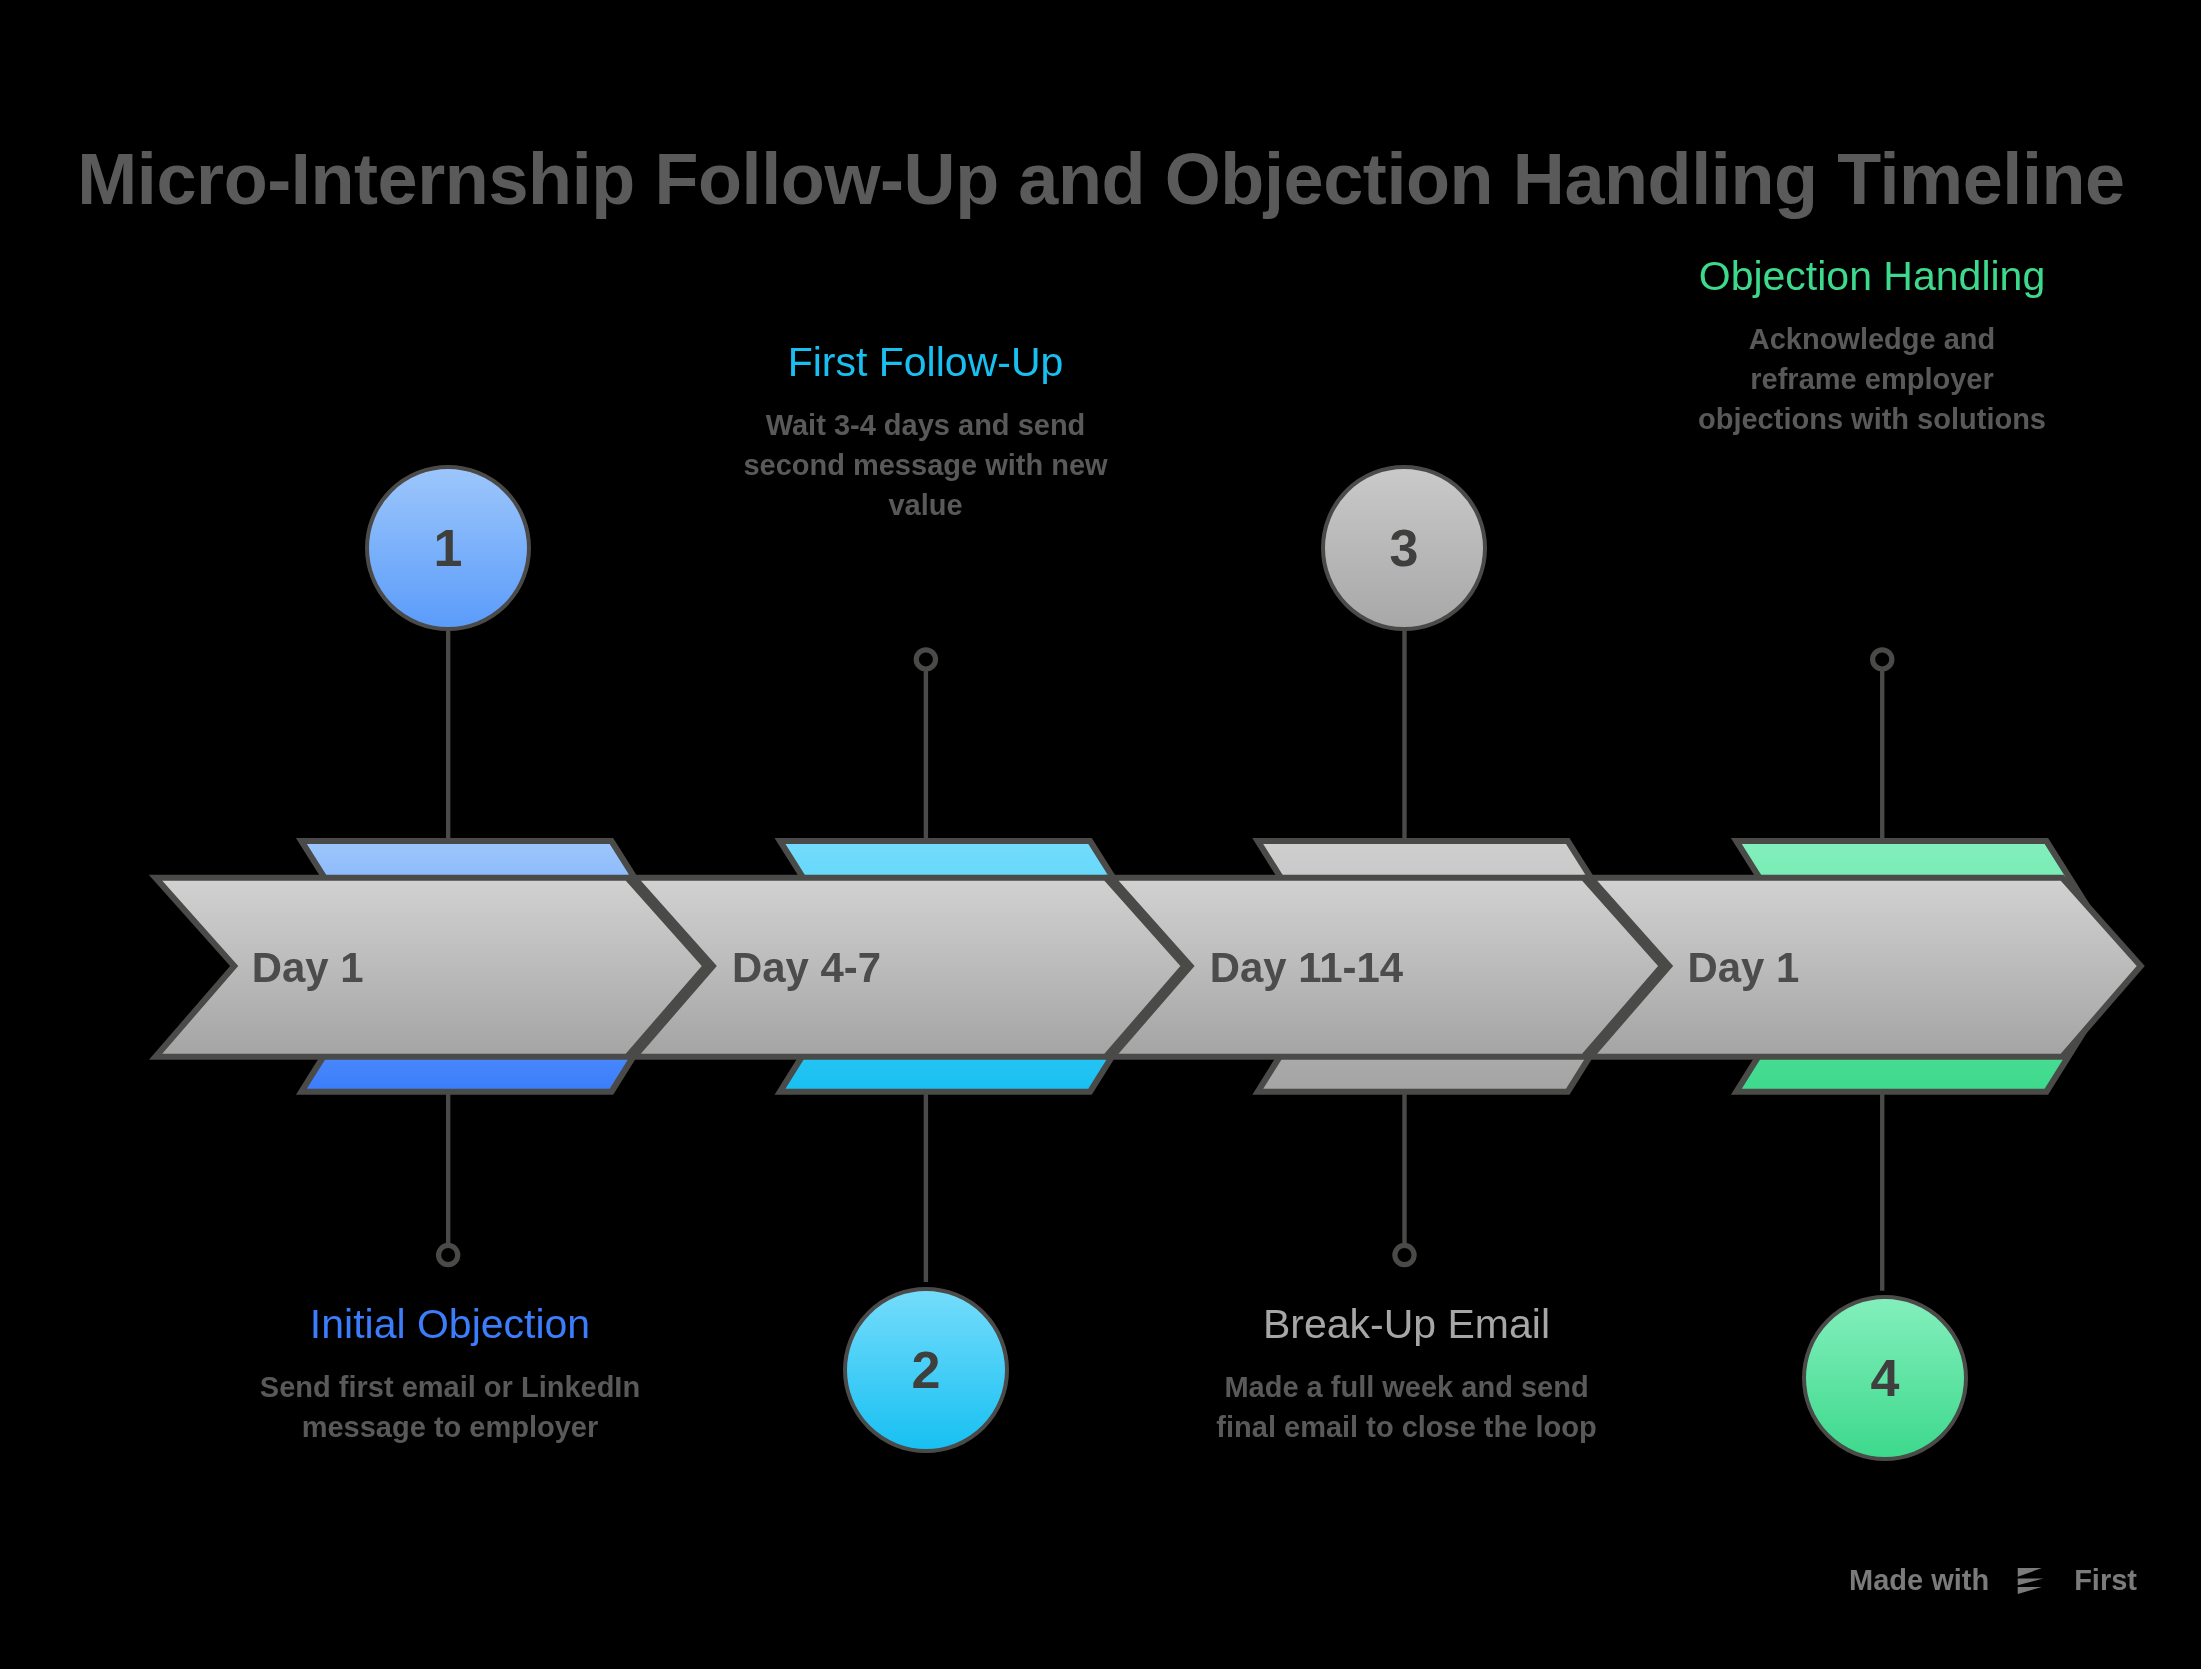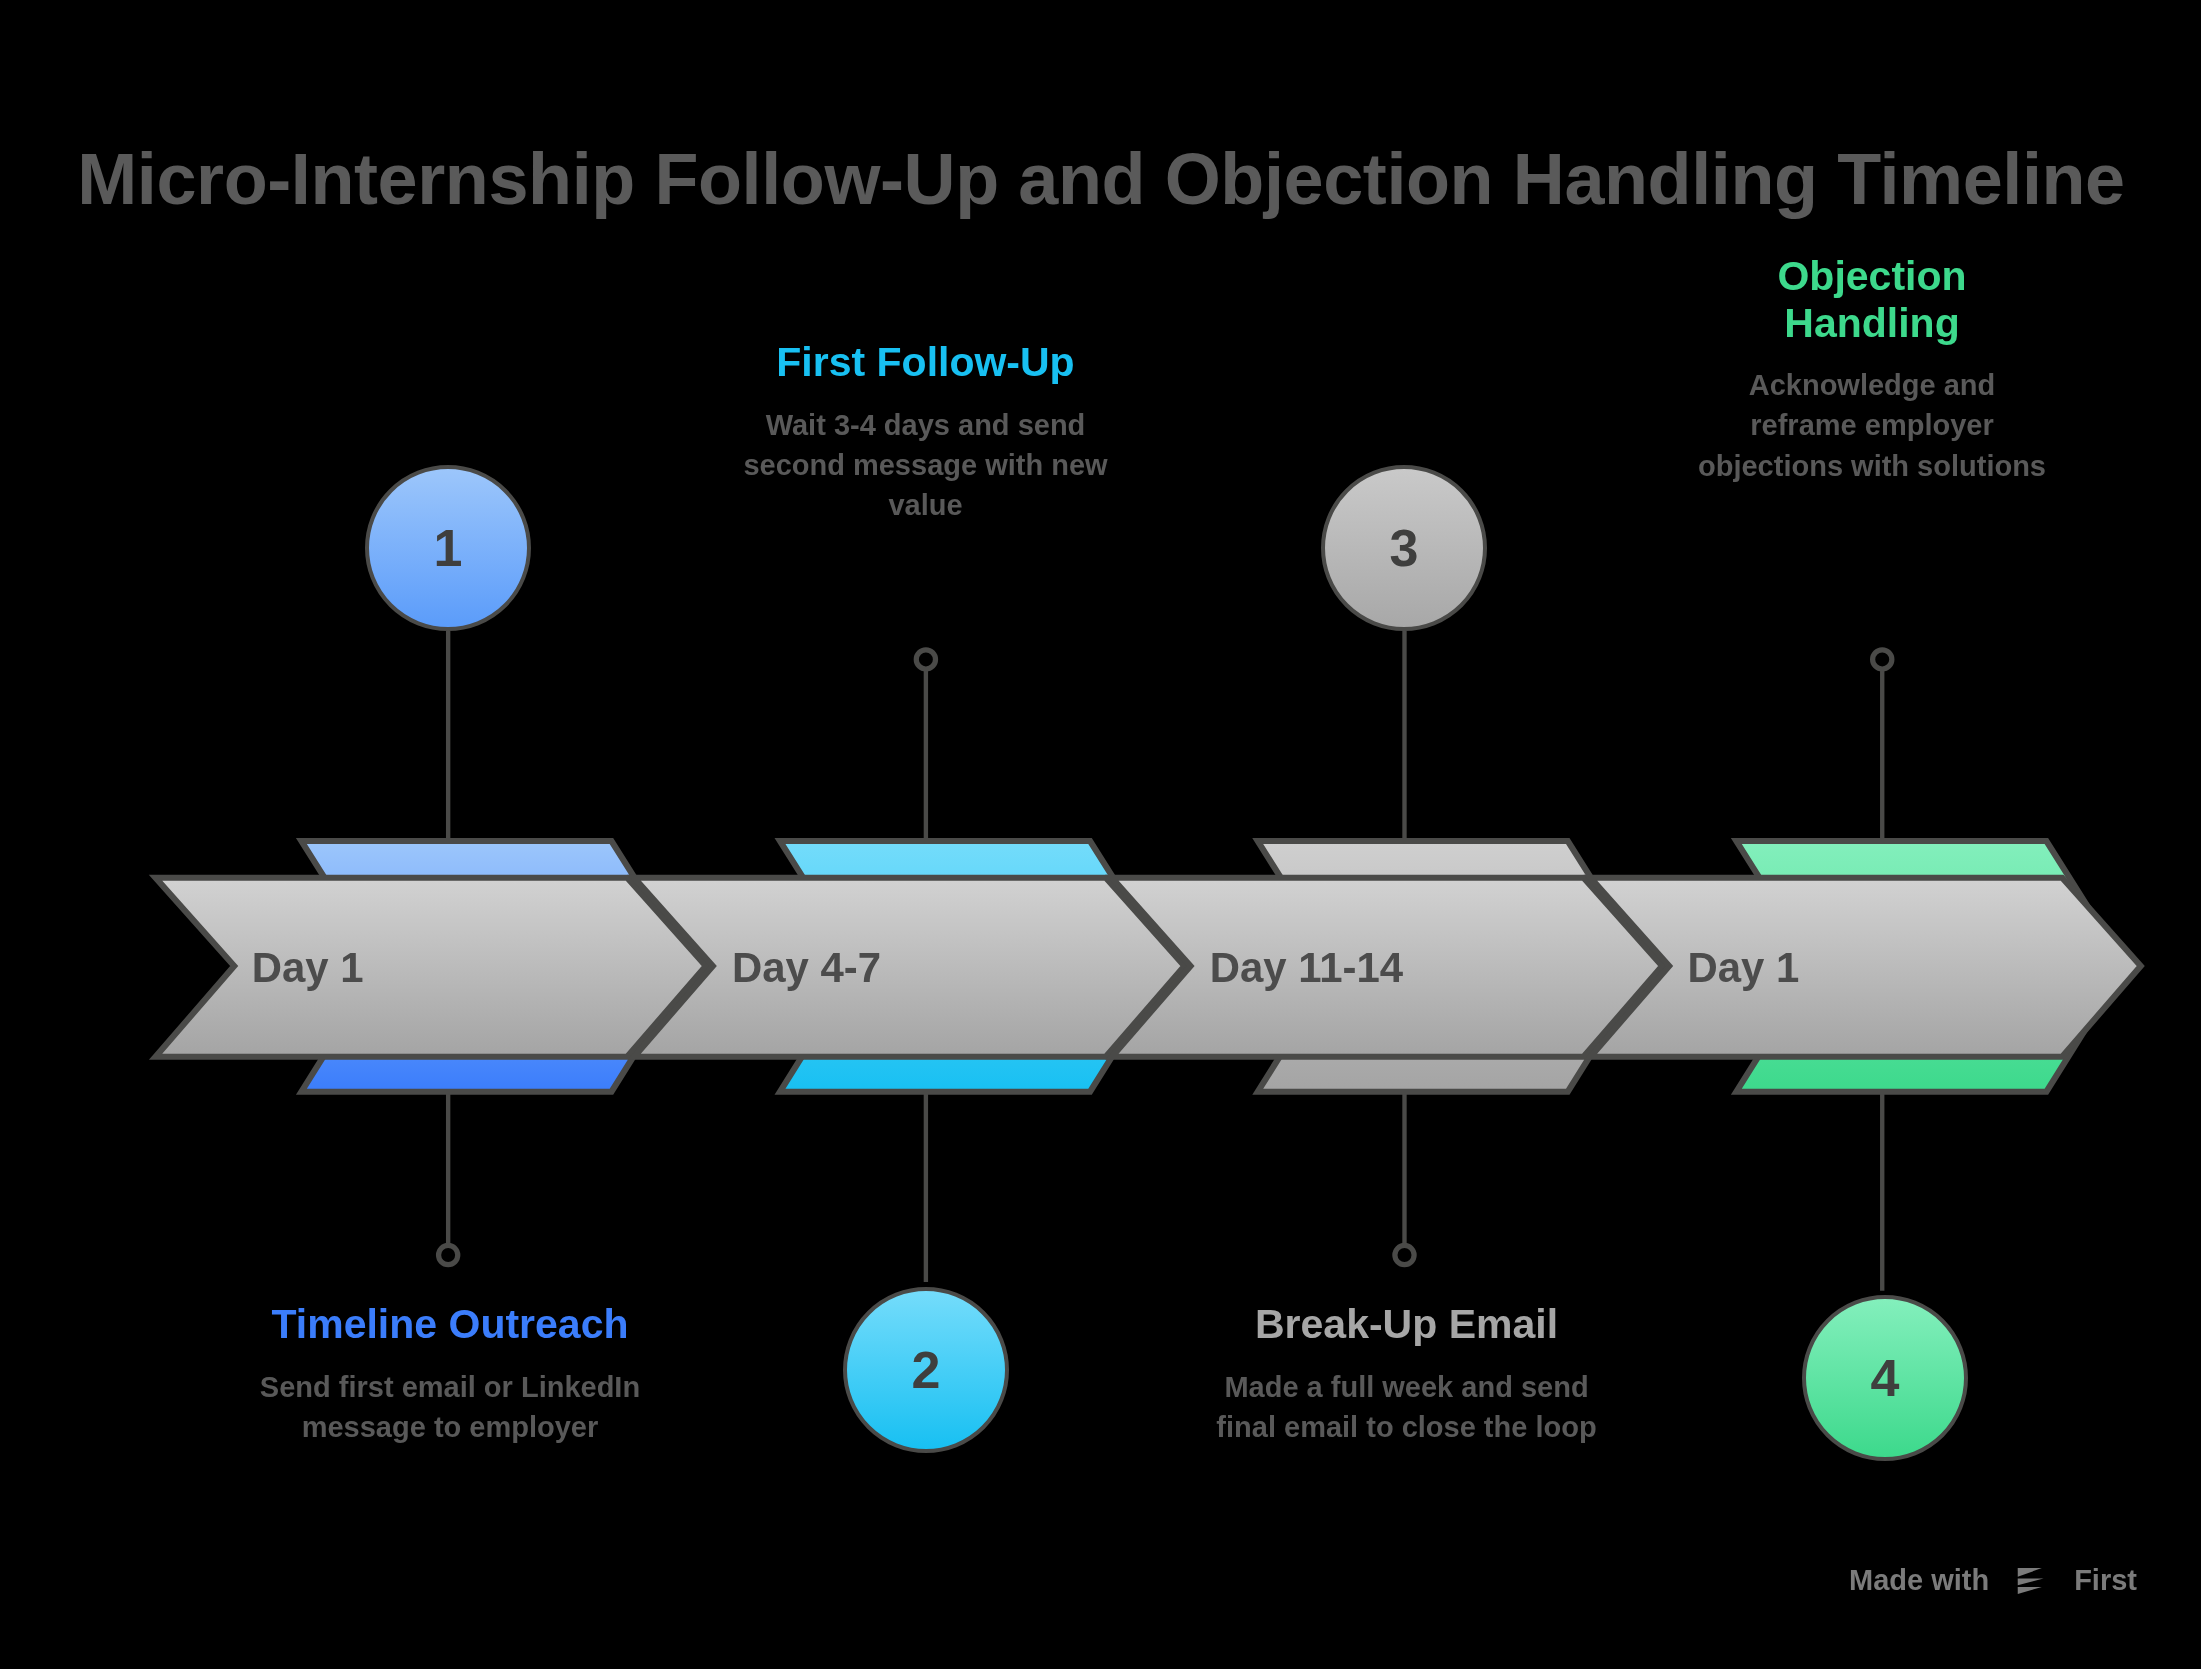--- a/index.html
+++ b/index.html
@@ -35,21 +35,21 @@
     font-size:52px; font-weight:bold; color:#3f3f3e;
   }
   .circ.c1 { left:365px;  top:465px;  background:linear-gradient(180deg,#9cc6fb 0%,#5b9cfa 100%); }
   .circ.c2 { left:843px;  top:1287px; background:linear-gradient(180deg,#74dcfb 0%,#18c0f2 100%); }
   .circ.c3 { left:1321px; top:465px;  background:linear-gradient(180deg,#c9c9c9 0%,#a8a8a8 100%); }
   .circ.c4 { left:1802px; top:1295px; background:linear-gradient(180deg,#83efbc 0%,#3dd98c 100%); }
 
   
   .block { position:absolute; text-align:center; }
   .block .hd {
-    font-size:41px; font-weight:bold; line-height:1.14;
+    font-size:41px; font-weight:normal; line-height:1.14;
     margin-bottom:19px;
   }
   .block .bd {
     font-size:29px; font-weight:bold; line-height:1.38;
     color:#595959;
   }
 
   .blk-top1 { left:716px;  top:339px;  width:419px; }
   .blk-top2 { left:1693px; top:253px;  width:358px; }
   .blk-bot1 { left:236px;  top:1301px; width:428px; }
@@ -149,21 +149,21 @@
     <div class="hd" style="color:#18c0f2">First Follow-Up</div>
     <div class="bd">Wait 3-4 days and send second message with new value</div>
   </div>
 
   <div class="block blk-top2">
     <div class="hd" style="color:#3dd98c">Objection Handling</div>
     <div class="bd">Acknowledge and reframe employer objections with solutions</div>
   </div>
 
   <div class="block blk-bot1">
-    <div class="hd" style="color:#3b7dfb">Timeline Outreach</div>
+    <div class="hd" style="color:#3b7dfb">Initial Objection</div>
     <div class="bd">Send first email or LinkedIn message to employer</div>
   </div>
 
   <div class="block blk-bot2">
     <div class="hd" style="color:#a6a6a6">Break-Up Email</div>
     <div class="bd">Made a full week and send final email to close the loop</div>
   </div>
 
   <div class="napkin">
     <span>Made with</span>

